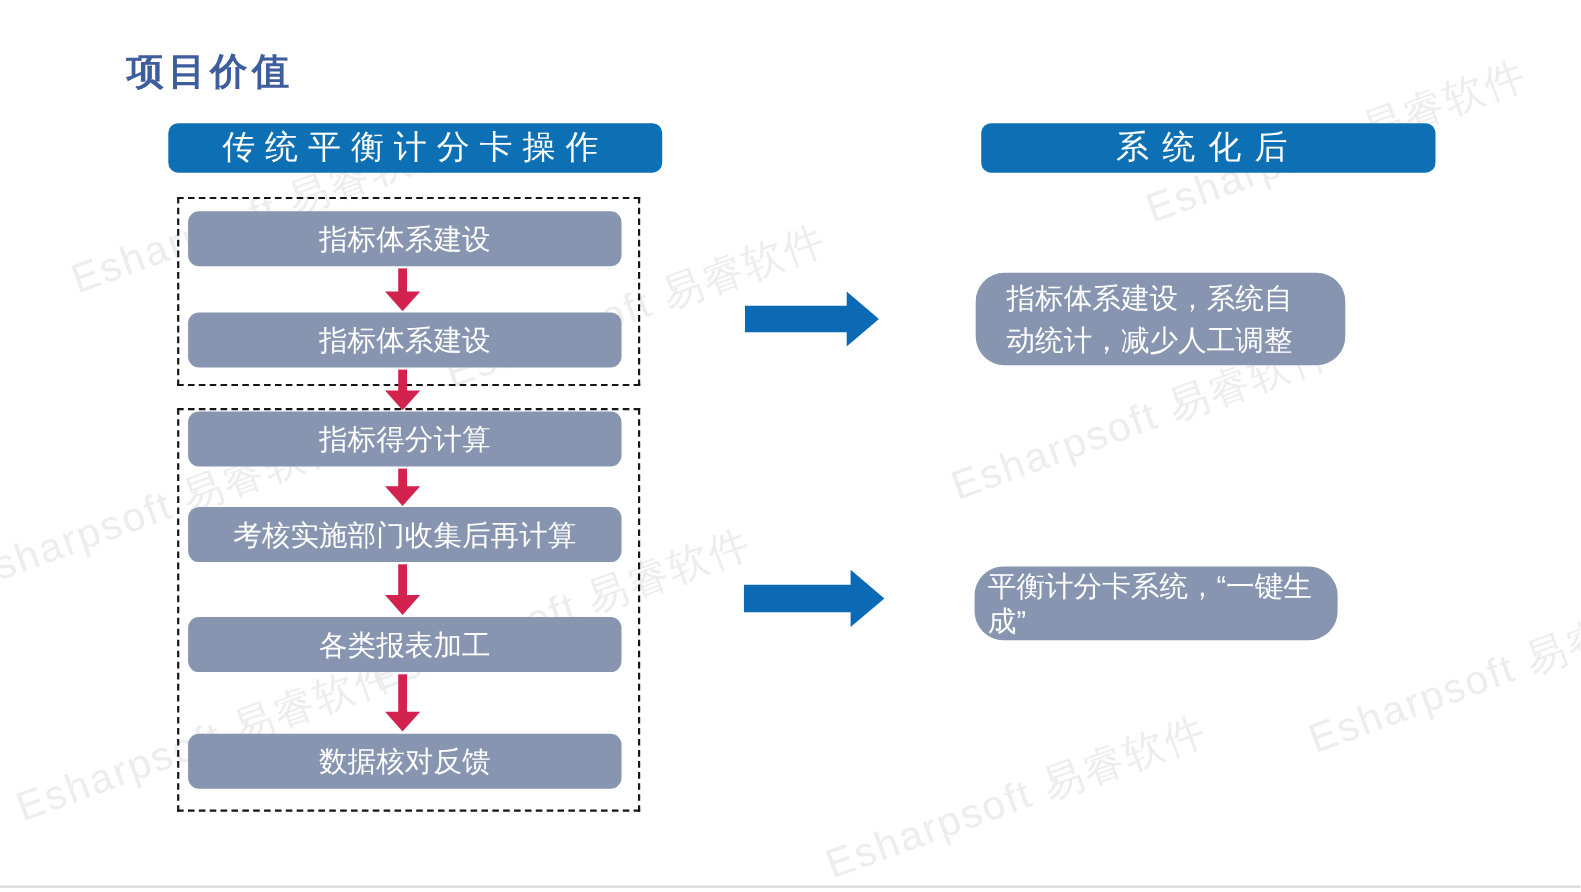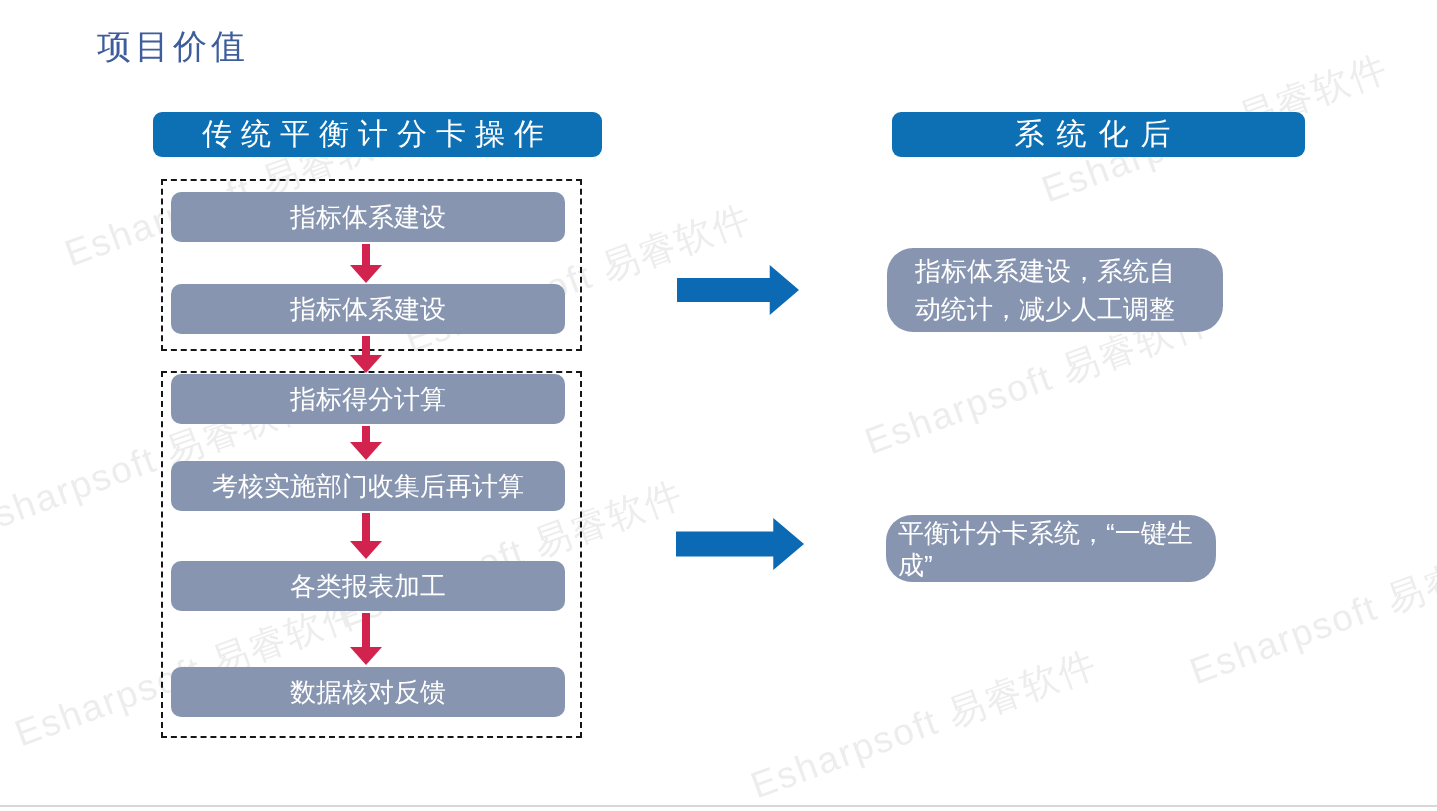--- a/index.html
+++ b/index.html
@@ -8,22 +8,22 @@
     overflow:hidden;font-family:"Liberation Sans","DejaVu Sans",sans-serif;
   }
   
   .wm{
     position:absolute;white-space:nowrap;color:var(--watermark,#ededed);
     font-size:37px;letter-spacing:2px;transform:rotate(-20deg);
     transform-origin:0 0;z-index:0;user-select:none;
   }
   
   .title{
-    position:absolute;left:97px;top:24px;margin:0;z-index:2;
-    font-size:34px;font-weight:normal;letter-spacing:4px;color:var(--title-color,#3e5d9d);
+    position:absolute;left:97px;top:24px;margin:18px;z-index:2;
+    font-size:34px;font-weight:bold;letter-spacing:4px;color:var(--title-color,#3e5d9d);
   }
   
   .hdr{
     position:absolute;top:112px;height:45px;z-index:2;
     background:var(--header-bg,#0d70b5);border-radius:9px;
     display:flex;align-items:center;justify-content:center;
     color:var(--header-text,#ffffff);font-size:30px;
     font-family:"Liberation Serif","DejaVu Serif",serif;
   }
   .hdr-left{left:153px;width:449px;letter-spacing:9px;}

